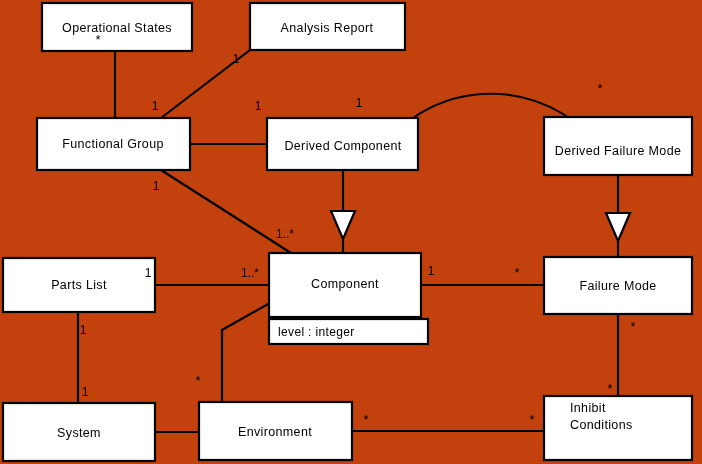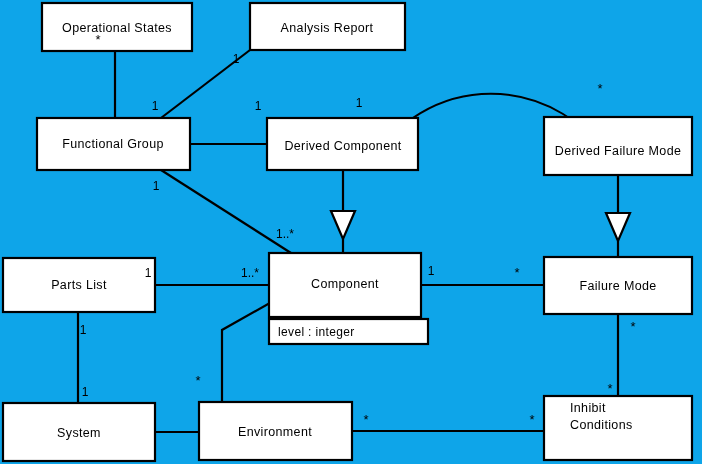--- a/index.html
+++ b/index.html
@@ -4,21 +4,21 @@
 <style>
   html, body {
     margin: 0;
     padding: 0;
     background: #ffffff;
   }
   #canvas {
     position: relative;
     width: 702px;
     height: 464px;
-    background: #0ea5e9;
+    background: #c2410c;
     font-family: "Liberation Sans", sans-serif;
     overflow: hidden;
   }
   svg.diagram {
     position: absolute;
     left: 0;
     top: 0;
     width: 702px;
     height: 464px;
   }

